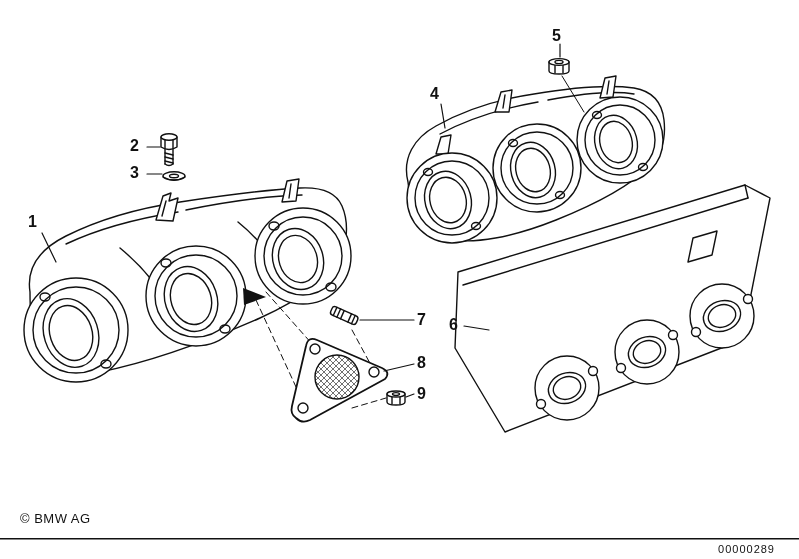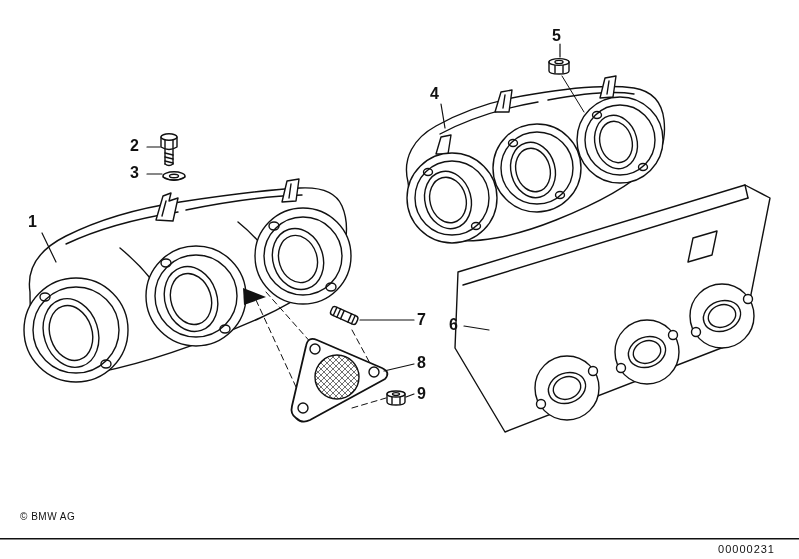--- a/index.html
+++ b/index.html
@@ -24,21 +24,21 @@
     font-weight: bold;
     font-size: 16px;
     color: #111111;
     line-height: 1;
     user-select: none;
   }
   .copyright {
     position: absolute;
     left: 20px;
     top: 511px;
-    font-size: 10px;
+    font-size: 13px;
     color: #111111;
     letter-spacing: 0.5px;
   }
   .bottom-rule {
     position: absolute;
     left: 0;
     top: 538px;
     width: 799px;
     height: 0;
     border-top: 1px solid #111111;
@@ -240,15 +240,15 @@
   <div class="callout c3">3</div>
   <div class="callout c4">4</div>
   <div class="callout c5">5</div>
   <div class="callout c6">6</div>
   <div class="callout c7">7</div>
   <div class="callout c8">8</div>
   <div class="callout c9">9</div>
 
   <div class="copyright">© BMW AG</div>
   <div class="bottom-rule"></div>
-  <div class="doc-number">00000231</div>
+  <div class="doc-number">00000289</div>
 
 </div>
 
 </body></html>

